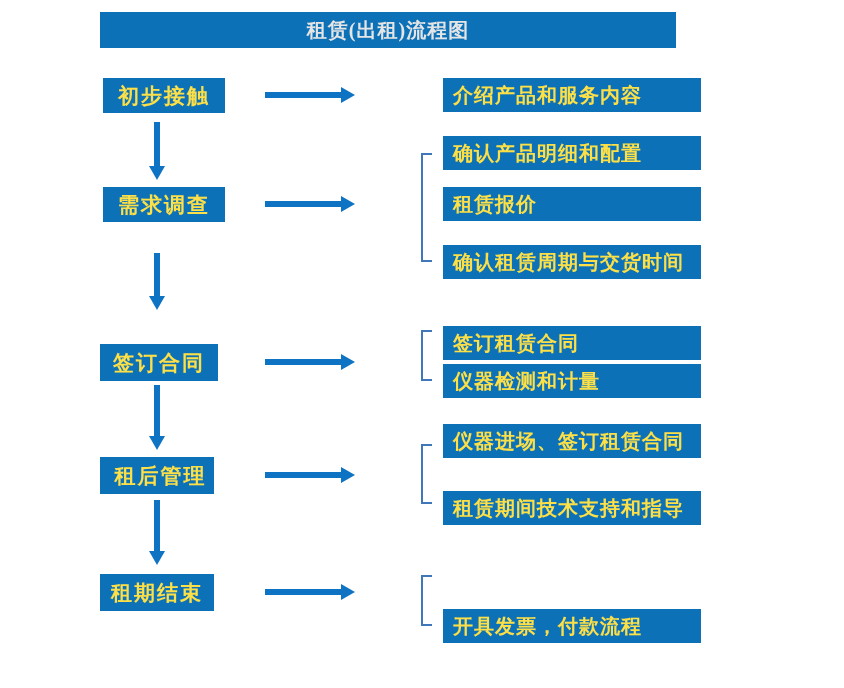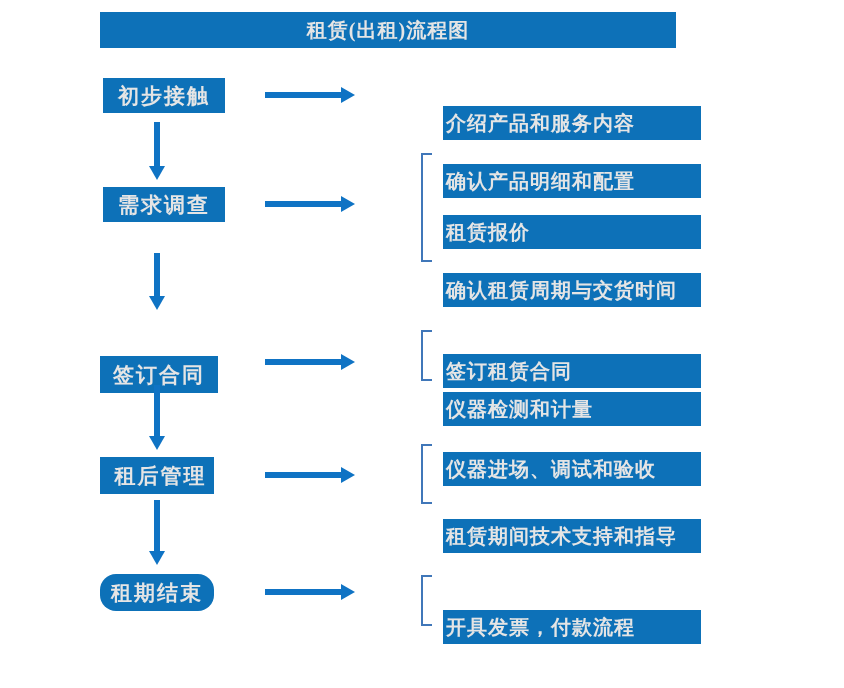--- a/index.html
+++ b/index.html
@@ -14,30 +14,30 @@
     background:#ffffff;
     font-family:"Liberation Serif","DejaVu Serif",serif;
     overflow:hidden;
   }
   .titlebar{
     position:absolute;left:100px;top:12px;width:576px;height:36px;
     background:var(--blue);color:#e5e5e5;font-weight:bold;font-size:20px;
     display:flex;align-items:center;justify-content:center;letter-spacing:1px;
   }
   .box{
-    position:absolute;background:var(--blue);color:#e5e5e5;font-weight:bold;
+    position:absolute;background:var(--blue);color:#fde047;font-weight:bold;
     box-sizing:border-box;
   }
   .lbox{
     width:122px;height:35px;font-size:21px;letter-spacing:2px;
     display:flex;align-items:center;justify-content:center;
   }
   .rbox{
     left:443px;width:258px;height:34px;font-size:20px;letter-spacing:1px;
-    display:flex;align-items:center;padding-left:3px;margin-top:28px;
+    display:flex;align-items:center;padding-left:10px;
   }
   .hline{position:absolute;height:6px;width:76px;left:265px;background:var(--arrow);}
   .tri-right{
     position:absolute;left:341px;width:0;height:0;
     border-left:14px solid var(--arrow);
     border-top:8px solid transparent;border-bottom:8px solid transparent;
   }
   .vline{position:absolute;width:6px;left:154px;background:var(--arrow);}
   .tri-down{
     position:absolute;left:149px;width:0;height:0;
@@ -53,23 +53,23 @@
 </style>
 </head>
 <body>
 
 <div id="canvas">
 
   <div class="titlebar">租赁(出租)流程图</div>
 
   <div class="box lbox" style="left:103px;top:78px;">初步接触</div>
   <div class="box lbox" style="left:103px;top:187px;">需求调查</div>
-  <div class="box lbox" style="left:100px;top:356px;width:118px;height:37px;">签订合同</div>
+  <div class="box lbox" style="left:100px;top:344px;width:118px;height:37px;">签订合同</div>
   <div class="box lbox" style="left:100px;top:457px;width:114px;height:37px;padding-left:7px;">租后管理</div>
-  <div class="box lbox" style="left:100px;top:574px;width:114px;height:37px;border-radius:16px;">租期结束</div>
+  <div class="box lbox" style="left:100px;top:574px;width:114px;height:37px;">租期结束</div>
 
   <div class="vline" style="top:122px;height:44px;"></div>
   <div class="tri-down" style="top:166px;"></div>
 
   <div class="vline" style="top:253px;height:43px;"></div>
   <div class="tri-down" style="top:296px;"></div>
 
   <div class="vline" style="top:385px;height:51px;"></div>
   <div class="tri-down" style="top:436px;"></div>
 
@@ -98,18 +98,18 @@
 
   <div class="box rbox" style="top:78px;">介绍产品和服务内容</div>
 
   <div class="box rbox" style="top:136px;">确认产品明细和配置</div>
   <div class="box rbox" style="top:245px;">确认租赁周期与交货时间</div>
   <div class="box rbox" style="top:187px;">租赁报价</div>
 
   <div class="box rbox" style="top:326px;text-align:center;">签订租赁合同</div>
   <div class="box rbox" style="top:364px;">仪器检测和计量</div>
 
-  <div class="box rbox" style="top:424px;">仪器进场、调试和验收</div>
+  <div class="box rbox" style="top:424px;">仪器进场、签订租赁合同</div>
   <div class="box rbox" style="top:491px;">租赁期间技术支持和指导</div>
 
-  <div class="box rbox" style="top:582px;text-align:right;">开具发票，付款流程</div>
+  <div class="box rbox" style="top:609px;text-align:right;">开具发票，付款流程</div>
 
 </div>
 
 </body></html>

